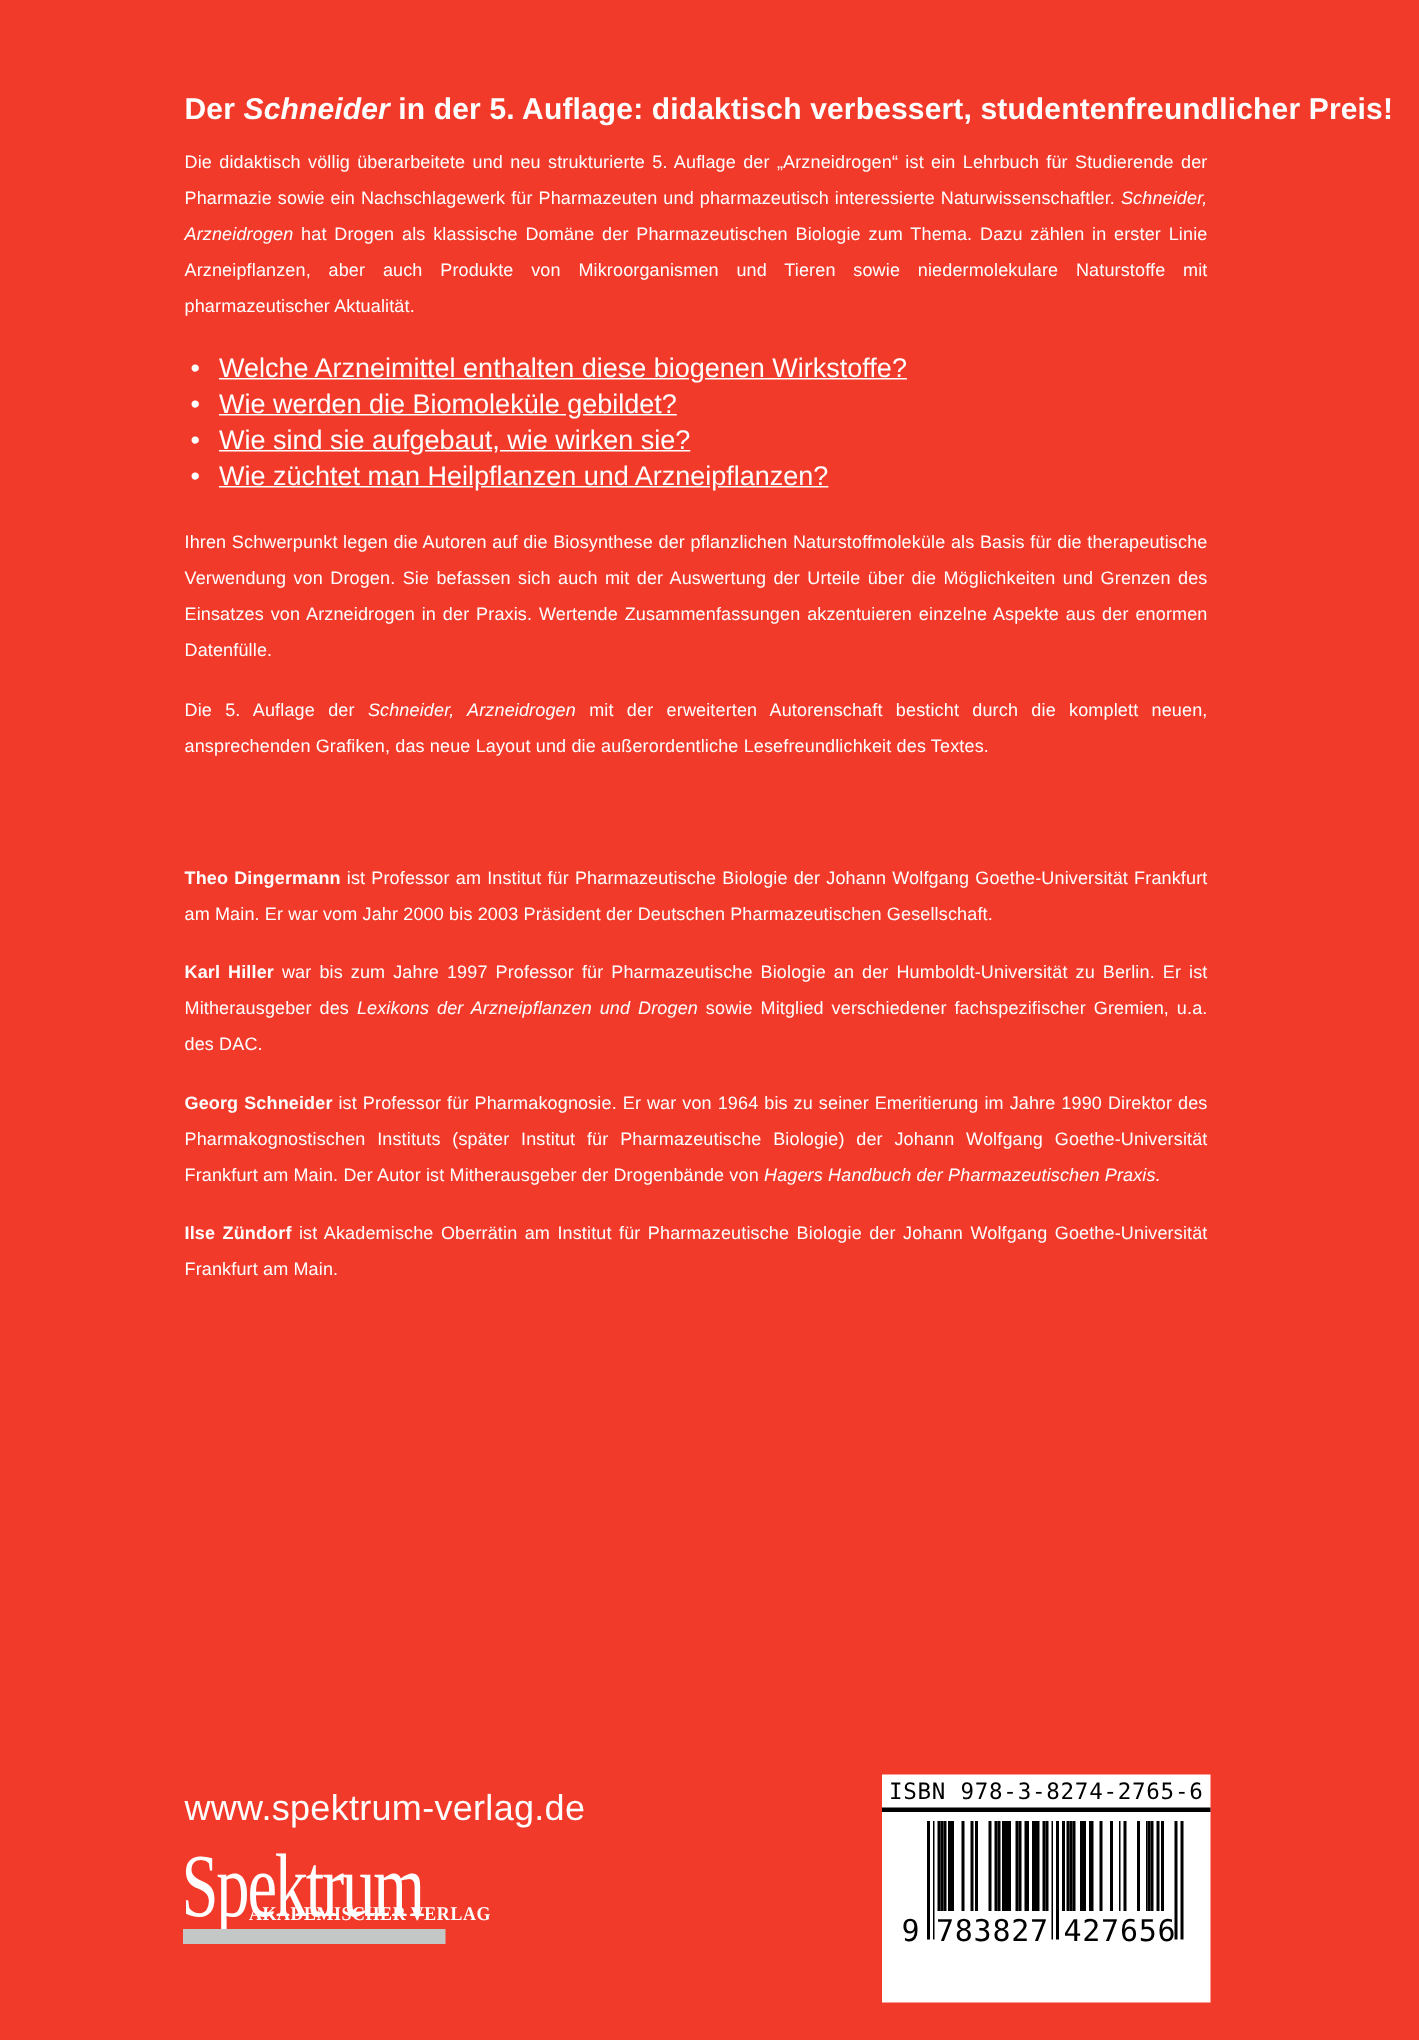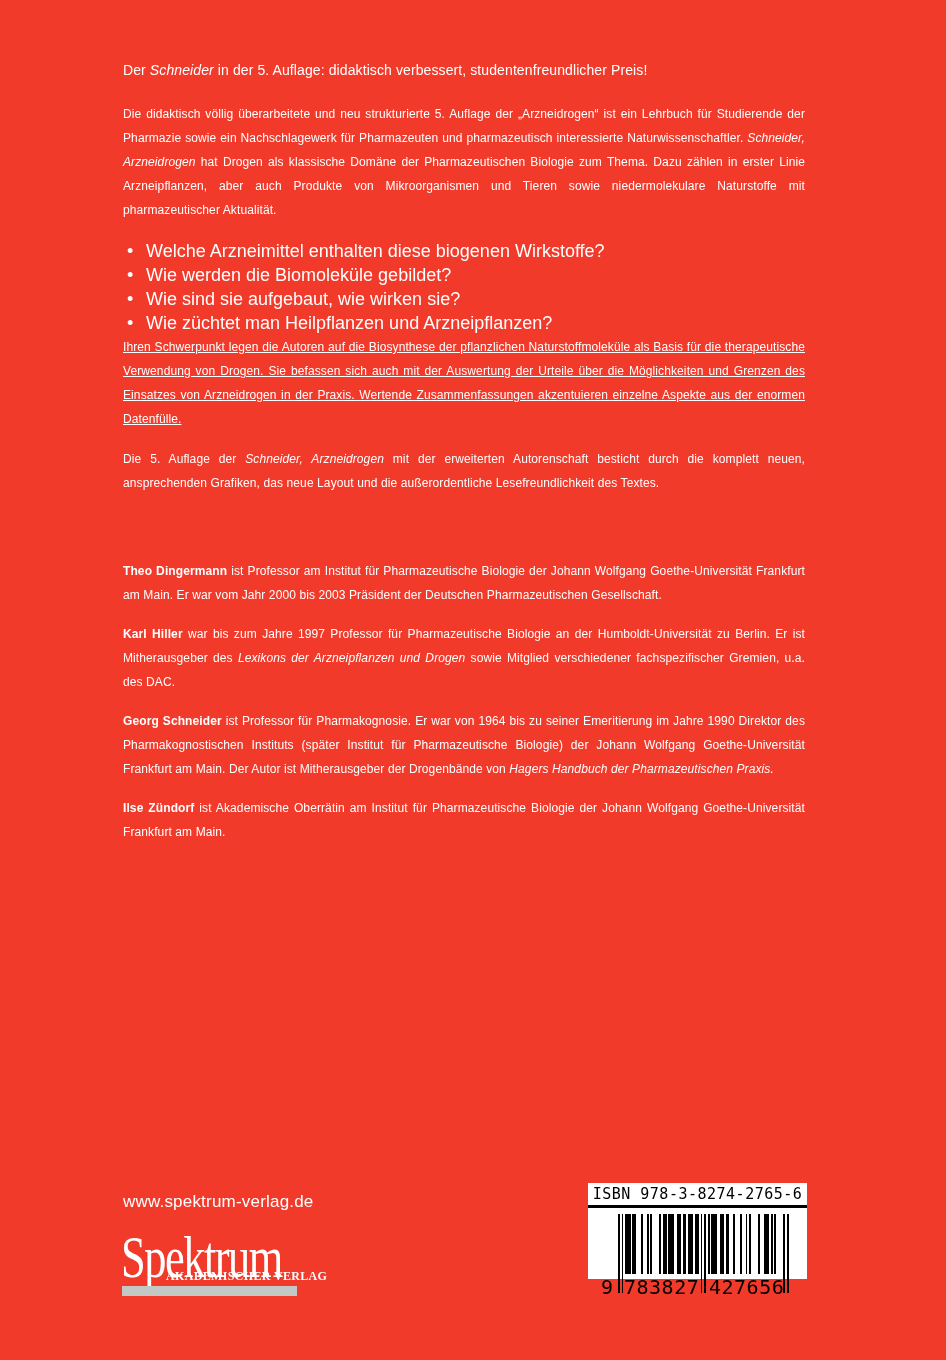--- a/index.html
+++ b/index.html
@@ -11,23 +11,23 @@
     font-family:"Liberation Sans",sans-serif;
     color:#fff;
     -webkit-font-smoothing:antialiased;
   }
   .content{
     position:absolute;
     left:123px;top:62px;
     width:682px;
   }
   .headline{
-    margin:0 0 24px 0;
-    font-size:14px;
-    font-weight:normal;
+    margin:0 0 11px 0;
+    font-size:20px;
+    font-weight:bold;
     white-space:nowrap;
     letter-spacing:0.1px;
   }
   .para{
     margin:0;
     font-size:12px;
     line-height:24px;
     text-align:justify;
     letter-spacing:0.1px;
   }
@@ -36,35 +36,36 @@
   ul.bullets{
     margin:17px 0 0 0;
     padding:0 0 0 4px;
     list-style:none;
     font-size:18px;
     line-height:24px;
   }
   ul.bullets li{
     position:relative;
     padding-left:19px;
+    text-decoration:underline;
   }
   ul.bullets li::before{
     content:"\2022";
     position:absolute;
     left:0;top:0;
   }
-  .para.focus{text-decoration:underline;}
+  .para.focus{margin-top:20px;}
   .para.edition{margin-top:16px;}
   .authors{margin-top:64px;}
   .para.bio + .para.bio{margin-top:15px;}
 
   .website{
     position:absolute;
     left:123px;top:1192px;
-    font-size:17px;
+    font-size:24px;
     letter-spacing:0.2px;
   }
   .logo{
     position:absolute;
     left:121px;top:1233px;
     width:177px;height:64px;
   }
   .logo-word{
     position:absolute;
     left:0;top:-6px;
@@ -90,21 +91,21 @@
   .logo-bar{
     position:absolute;
     left:1px;top:53px;
     width:175px;height:10px;
     background:var(--logo-bar-gray,#c3c7c6);
   }
 
   .barcode-box{
     position:absolute;
     left:588px;top:1183px;
-    width:219px;height:96px;
+    width:219px;height:152px;
     background:#fff;
     color:#000;
     box-sizing:border-box;
     padding-top:3px;
   }
   .isbn-label{
     font-family:"DejaVu Sans Mono",monospace;
     font-size:15px;
     line-height:17px;
     text-align:center;

